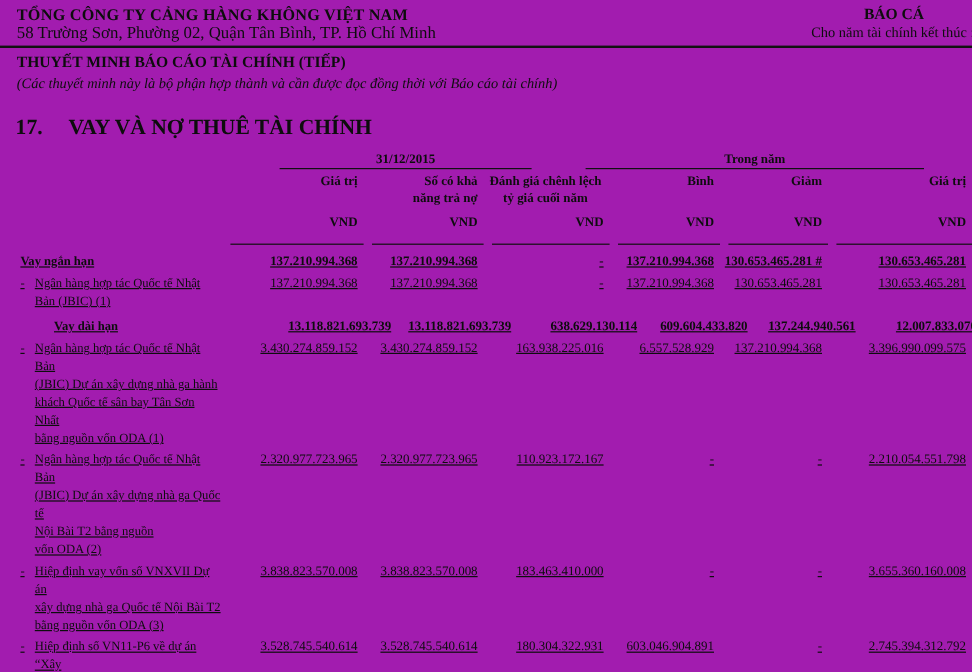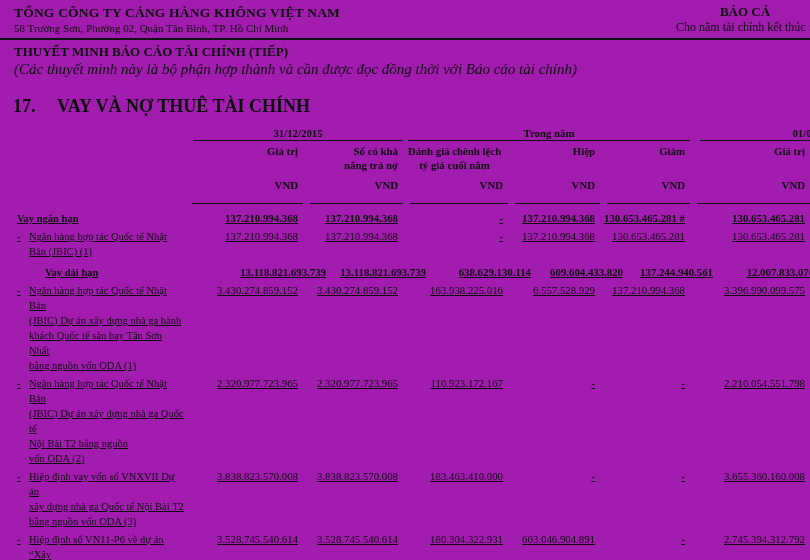--- a/index.html
+++ b/index.html
@@ -5,33 +5,33 @@
   * { margin:0; padding:0; box-sizing:border-box; }
   html,body { background:#fff; }
   .page {
     position:relative; width:810px; height:560px; overflow:hidden;
     background:#a21caf; color:#0d0d0d;
     font-family:"Liberation Serif","DejaVu Serif",serif;
   }
   
   .hdr { position:relative; padding:5px 0 0 14px; }
   .company { font-size:13.5px; font-weight:bold; letter-spacing:.2px; line-height:16px; }
-  .address { font-size:11px; line-height:15px; }
+  .address { font-size:14px; line-height:15px; }
   .hdr-right { position:absolute; top:4px; right:0; text-align:center; }
   .report-title { font-size:13px; font-weight:bold; line-height:16px; margin-right:-4px; }
   .report-sub { font-size:12px; line-height:15px; margin-right:-2px; }
   .rule { height:0; border-bottom:2px solid #111; margin-top:2px; }
   .doc-title { font-size:13px; font-weight:bold; margin:4px 0 0 14px; line-height:16px; }
-  .doc-note { font-size:15px; font-style:italic; margin:2px 0 0 14px; line-height:14px; }
+  .doc-note { font-size:12px; font-style:italic; margin:2px 0 0 14px; line-height:14px; }
   
   .section { margin:20px 0 0 13px; font-size:18px; font-weight:bold; }
   .sec-num { display:inline-block; width:44px; }
   
   .table { margin-top:10px; font-size:10.8px; }
-  .group-row { display:grid; grid-template-columns:185px 218px 287px 120px; }
+  .group-row { display:grid; grid-template-columns:185px 218px 287px 120px;gap:40px; }
   .group { font-weight:bold; font-size:10.8px; text-align:center;
            border-bottom:1.5px solid #111; padding-bottom:1px; }
   .g1 { margin-left:8px; } .g2 { margin-left:5px; }
   .g3 { margin-left:10px; text-align:right; }
   .g3 .clip { display:inline-block; margin-right:-7px; }
   .trow { display:grid; grid-template-columns:185px 118px 100px 105px 92px 90px 120px; }
   .cell { text-align:right; padding-right:5px; }
   .subhdr { margin-top:3px; font-weight:bold; min-height:30px; }
   .subhdr .cell { white-space:pre-line; line-height:14px; }
   .c-center { text-align:center; padding-right:2px; }
@@ -78,21 +78,21 @@
       <div class="group g3"><span class="clip">01/01</span></div>
     </div>
 
     <div class="trow subhdr">
       <div class="lblcell"></div>
       <div class="cell">Giá trị</div>
       <div class="cell">Số có khả
 năng trả nợ</div>
       <div class="cell c-center">Đánh giá chênh lệch
 tỷ giá cuối năm</div>
-      <div class="cell">Hiệp</div>
+      <div class="cell">Bình</div>
       <div class="cell">Giảm</div>
       <div class="cell">Giá trị</div>
     </div>
 
     <div class="trow vndrow">
       <div class="lblcell"></div>
       <div class="cell">VND</div>
       <div class="cell">VND</div>
       <div class="cell">VND</div>
       <div class="cell">VND</div>

